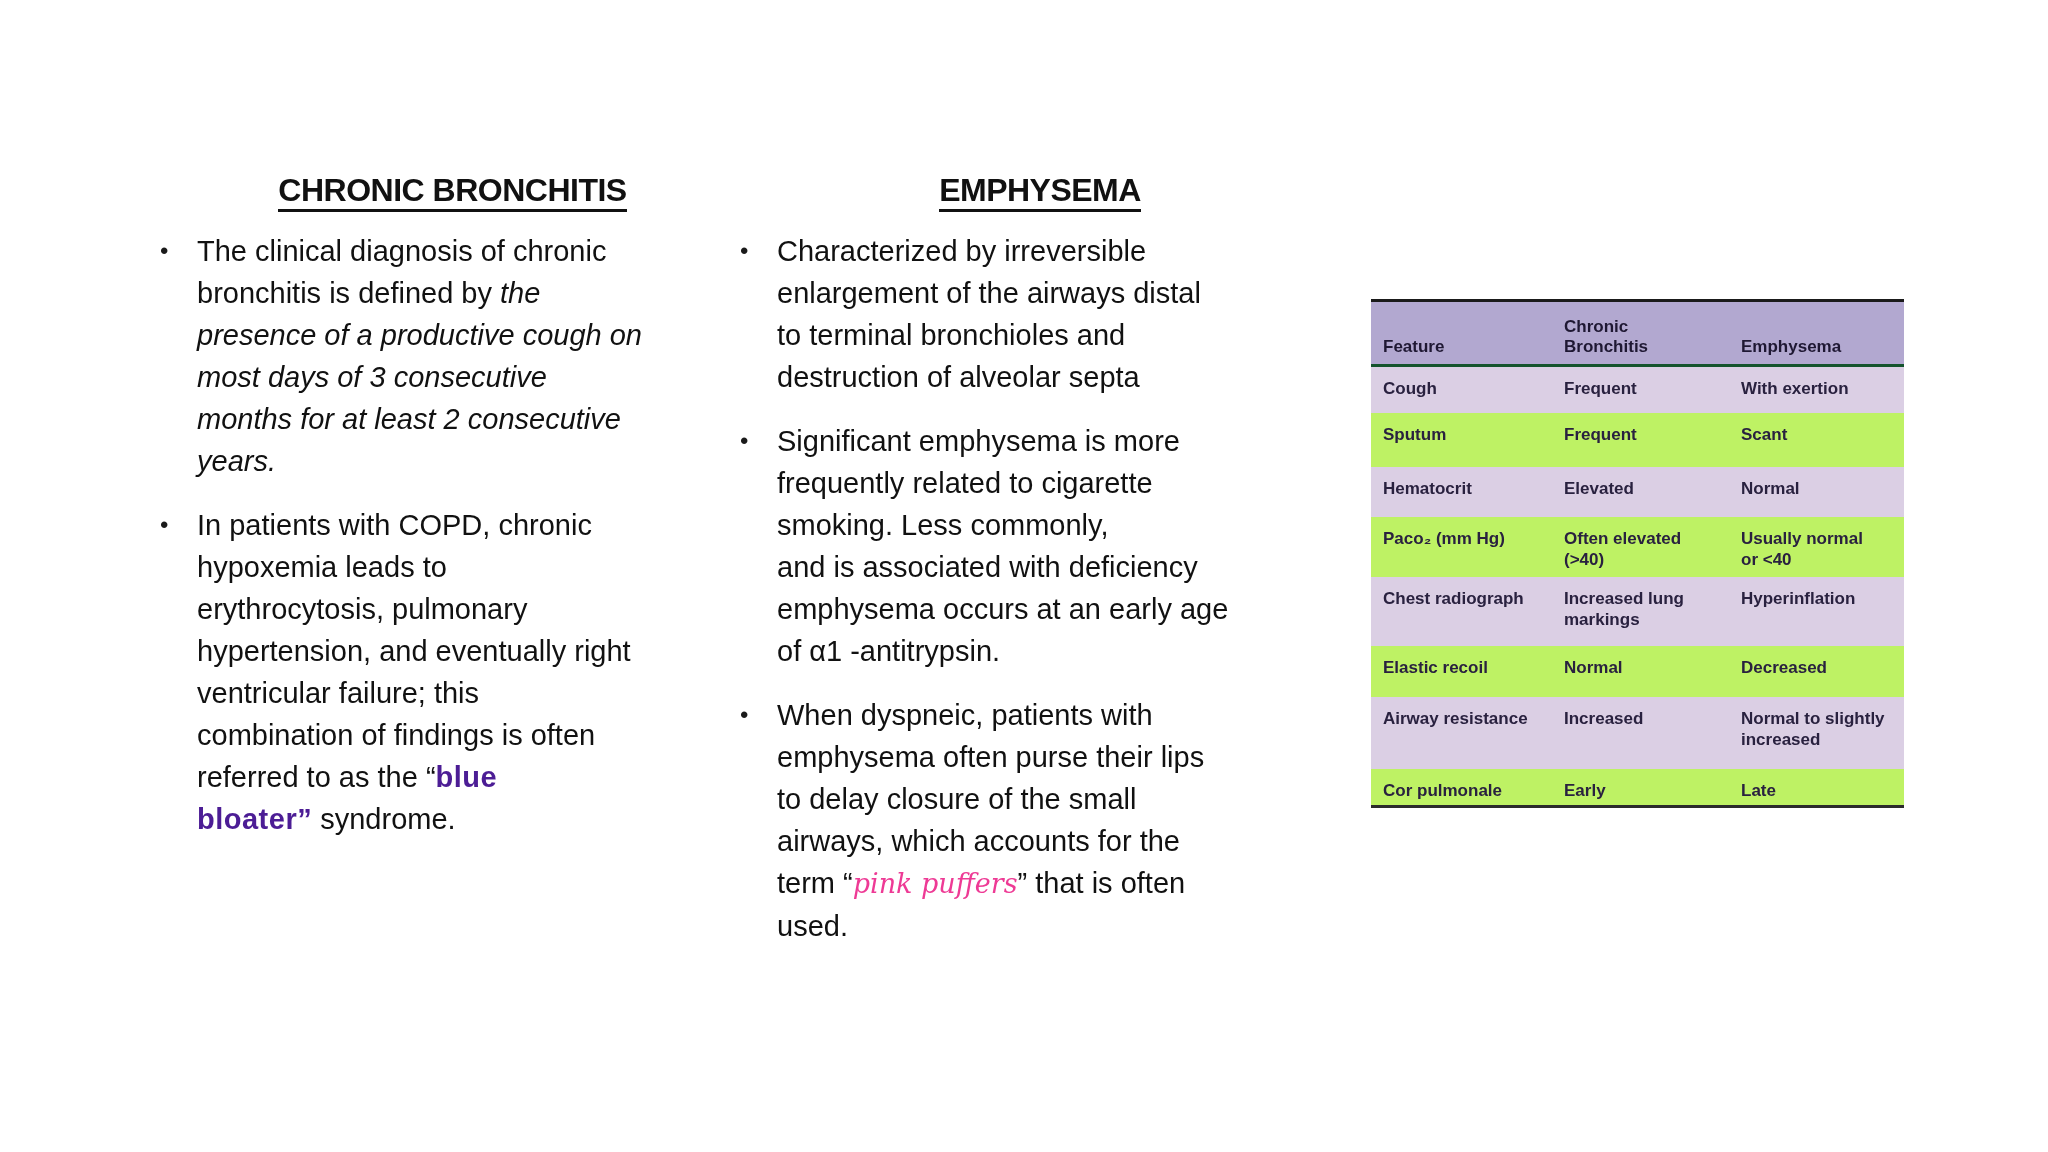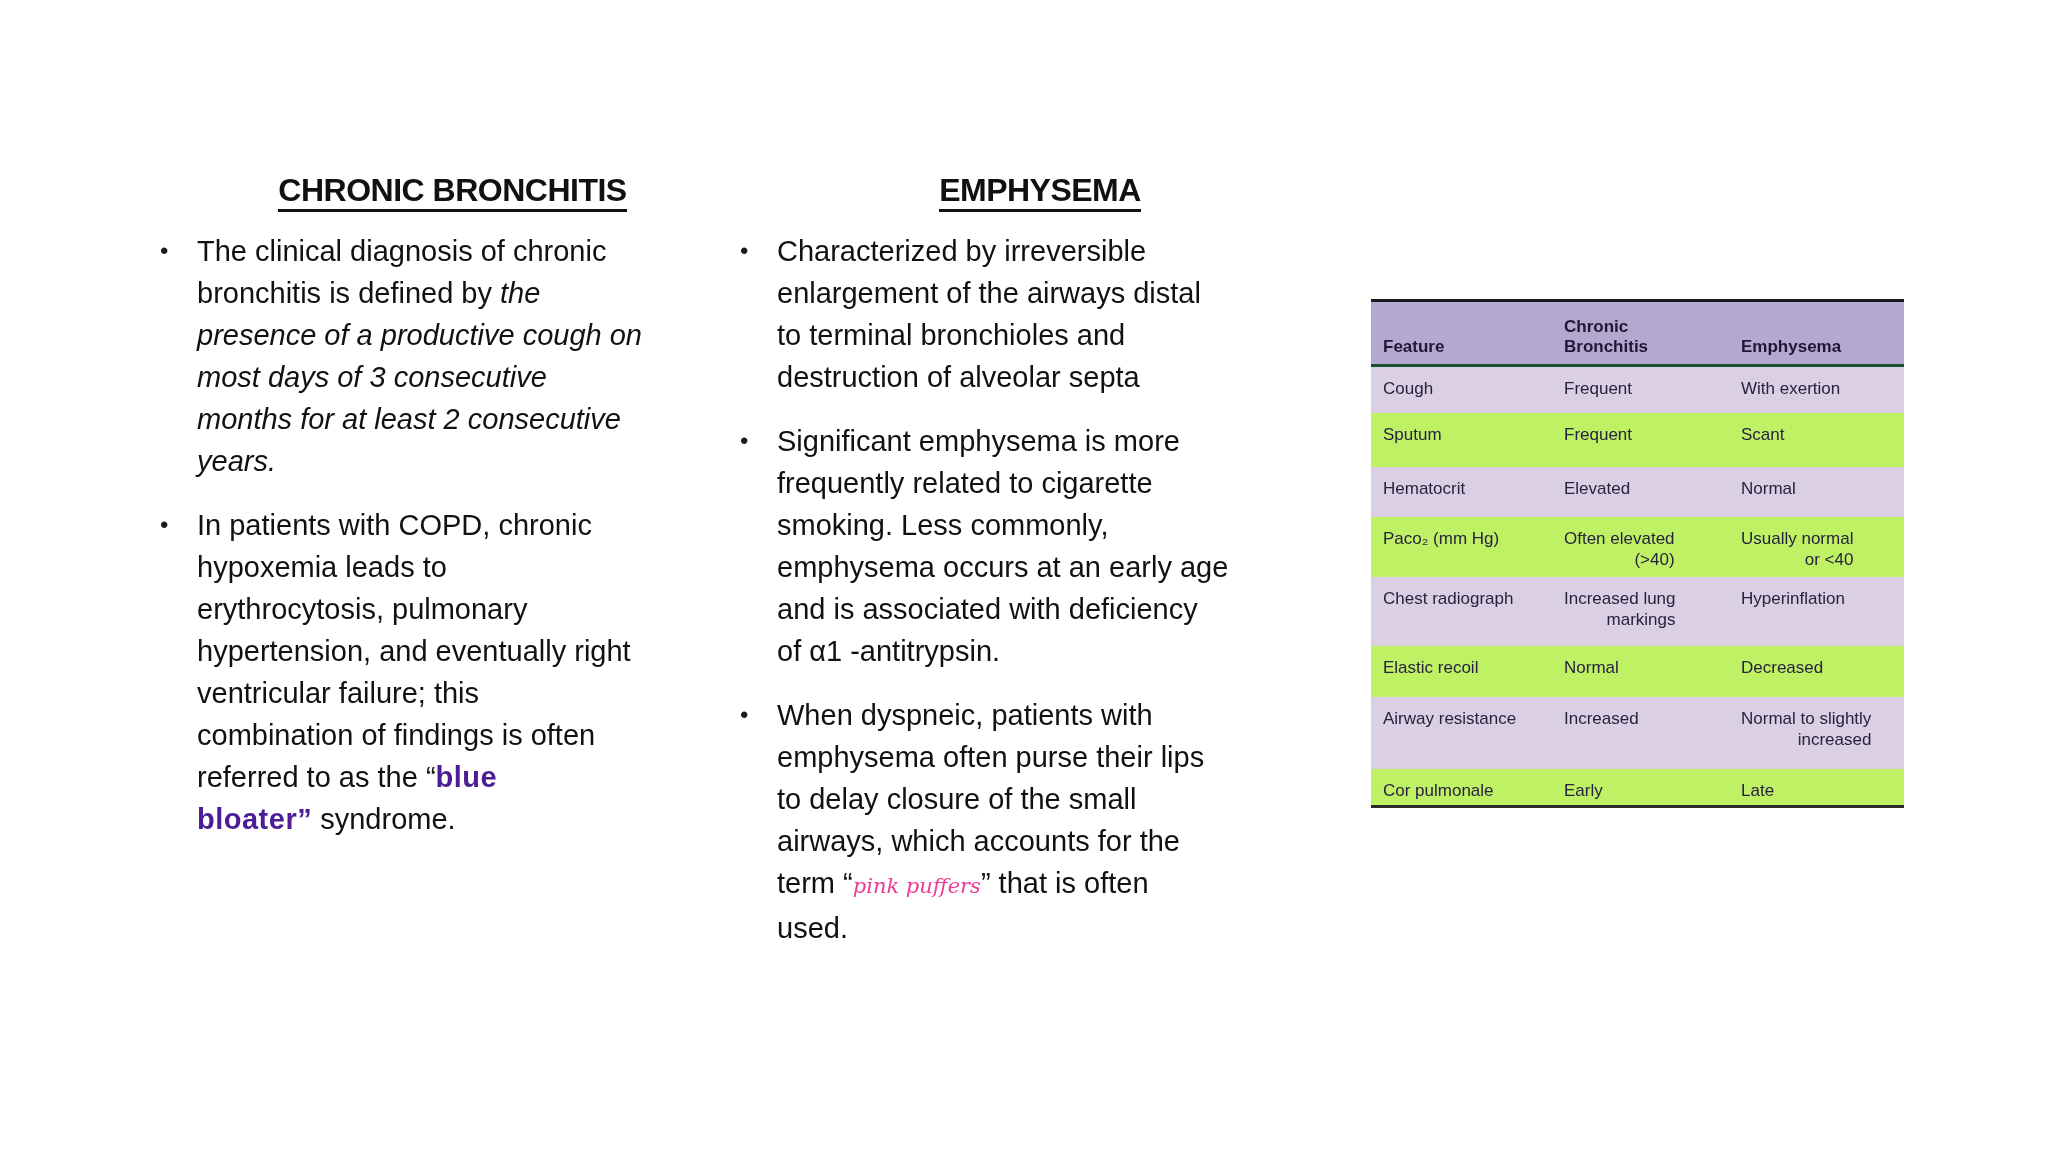--- a/index.html
+++ b/index.html
@@ -14,41 +14,41 @@
   .heading-text{
     display:inline-block;font-size:32px;font-weight:bold;line-height:36px;
     letter-spacing:-0.5px;border-bottom:3px solid #111111;padding-bottom:1px;
   }
   .bullet{display:flex;margin-bottom:22px;}
   .bullet-marker{flex:0 0 37px;font-size:24px;line-height:42px;color:#1a1a1a;}
   .bullet-content{flex:1;}
   .text-line{font-size:29px;line-height:42px;white-space:nowrap;}
   .seg-italic{font-style:italic;}
   .seg-blue{color:#4c1d95;font-weight:bold;letter-spacing:0.5px;}
-  .seg-pink{color:#ee3a95;font-style:italic;font-family:"DejaVu Serif","Liberation Serif",serif;font-size:21px;}
+  .seg-pink{color:#ee3a95;font-style:italic;font-family:"DejaVu Serif","Liberation Serif",serif;font-size:27px;}
   .cmp-table{position:absolute;left:1371px;top:299px;width:533px;}
   .cmp-table table{
     border-collapse:collapse;width:533px;table-layout:fixed;
     border-top:3px solid #1a1a1a;border-bottom:3px solid #2b2b2b;
   }
   .cmp-table th{
     background:#b2a8d0;vertical-align:bottom;text-align:left;font-size:17px;line-height:20px;
     color:#1f1833;font-weight:bold;border-bottom:3px solid #14532d;
     padding:6px 2px 7px 0;white-space:pre-line;
   }
   .cmp-table td{
     vertical-align:top;text-align:left;font-size:17px;line-height:21px;
     color:#29213f;padding:11px 2px 4px 0;
   }
   .cmp-table th:nth-child(1),.cmp-table td:nth-child(1){padding-left:12px;}
   .cmp-table th:nth-child(2),.cmp-table td:nth-child(2){padding-left:11px;}
   .cmp-table th:nth-child(3),.cmp-table td:nth-child(3){padding-left:10px;}
   tr.row-dark td{background:#dbcfe4;}
   tr.row-light td{background:#bef264;}
-  .cellwrap{display:inline-block;text-align:right;white-space:pre-line;}
+  .cellwrap{display:inline-block;text-align:left;white-space:pre-line;font-weight:bold;}
 </style>
 </head>
 <body>
 
 <div class="slide">
 
   <div class="col col-left">
     <div class="heading">
       <span class="heading-text">CHRONIC BRONCHITIS</span>
     </div>
@@ -93,22 +93,22 @@
             <div class="text-line"><span>to terminal bronchioles and</span></div>
             <div class="text-line"><span>destruction of alveolar septa</span></div>
           </div>
         </div>
         <div class="bullet">
           <span class="bullet-marker">•</span>
           <div class="bullet-content">
             <div class="text-line"><span>Significant emphysema is more</span></div>
             <div class="text-line"><span>frequently related to cigarette</span></div>
             <div class="text-line"><span>smoking. Less commonly,</span></div>
+            <div class="text-line"><span>and is associated with deficiency</span></div>
             <div class="text-line"><span>emphysema occurs at an early age</span></div>
-            <div class="text-line"><span>and is associated with deficiency</span></div>
             <div class="text-line"><span>of α1 -antitrypsin.</span></div>
           </div>
         </div>
         <div class="bullet">
           <span class="bullet-marker">•</span>
           <div class="bullet-content">
             <div class="text-line"><span>When dyspneic, patients with</span></div>
             <div class="text-line"><span>emphysema often purse their lips</span></div>
             <div class="text-line"><span>to delay closure of the small</span></div>
             <div class="text-line"><span>airways, which accounts for the</span></div>

